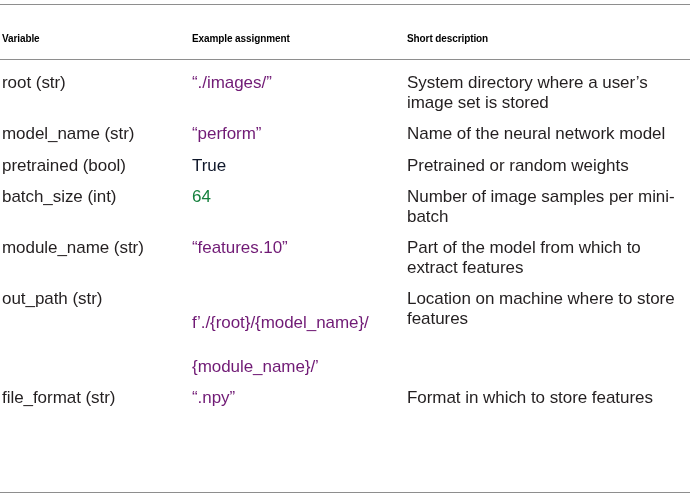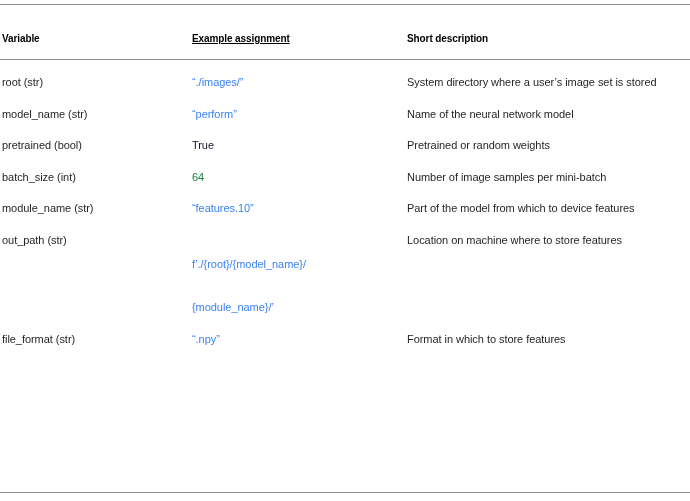--- a/index.html
+++ b/index.html
@@ -57,39 +57,39 @@
     letter-spacing: -0.1px;
     padding: 0 0 0 0;
     vertical-align: bottom;
     color: #000000;
     border-bottom: 1px solid #8e8e8e;
     height: 48px;
     line-height: 18px;
     padding-bottom: 11px;
   }
   thead th.h-var  { padding-left: 2px; }
-  thead th.h-ex   { padding-left: 0px; text-decoration: underline; }
+  thead th.h-ex   { padding-left: 0px; }
   thead th.h-desc { padding-left: 0px; }
 
   tbody td {
-    font-size: 11px;
+    font-size: 17px;
     line-height: 19.5px;
     vertical-align: top;
     padding: 6px 0 6px 0;
     color: #231f20;
     letter-spacing: -0.05px;
   }
   tbody td.var   { padding-left: 2px; padding-right: 10px; }
   tbody td.ex    { padding-left: 0px; padding-right: 10px; }
   tbody td.desc  { padding-left: 0px; padding-right: 8px; }
 
   tbody tr:first-child td { padding-top: 13px; }
   tbody tr:last-child  td { padding-bottom: 12px; }
 
-  .v-str  { color: #3b82f6; }
+  .v-str  { color: #701a75; }
   .v-bool { color: #0f172a; }
   .v-num  { color: #15803d; }
 
   .nowrap-line { display: block; white-space: nowrap; margin-top: 24px; }
 </style>
 </head>
 <body>
 
 <div class="table-wrap">
 
@@ -130,21 +130,21 @@
 
       <tr>
         <td class="var">batch_size (int)</td>
         <td class="ex"><span class="v-num">64</span></td>
         <td class="desc">Number of image samples per mini-batch</td>
       </tr>
 
       <tr>
         <td class="var">module_name (str)</td>
         <td class="ex"><span class="v-str">“features.10”</span></td>
-        <td class="desc">Part of the model from which to device features</td>
+        <td class="desc">Part of the model from which to extract features</td>
       </tr>
 
       <tr>
         <td class="var">out_path (str)</td>
         <td class="ex"><span class="v-str"><span class="nowrap-line">f’./{root}/{model_name}/</span><span class="nowrap-line">{module_name}/’</span></span></td>
         <td class="desc">Location on machine where to store features</td>
       </tr>
 
       <tr>
         <td class="var">file_format (str)</td>

